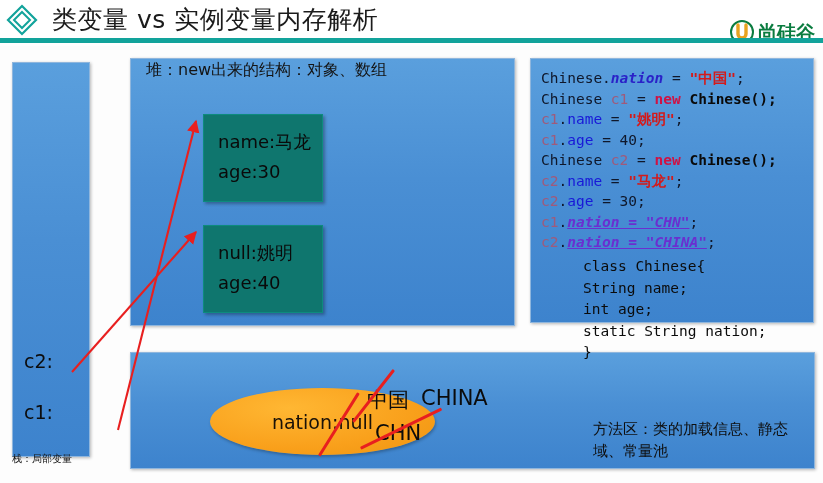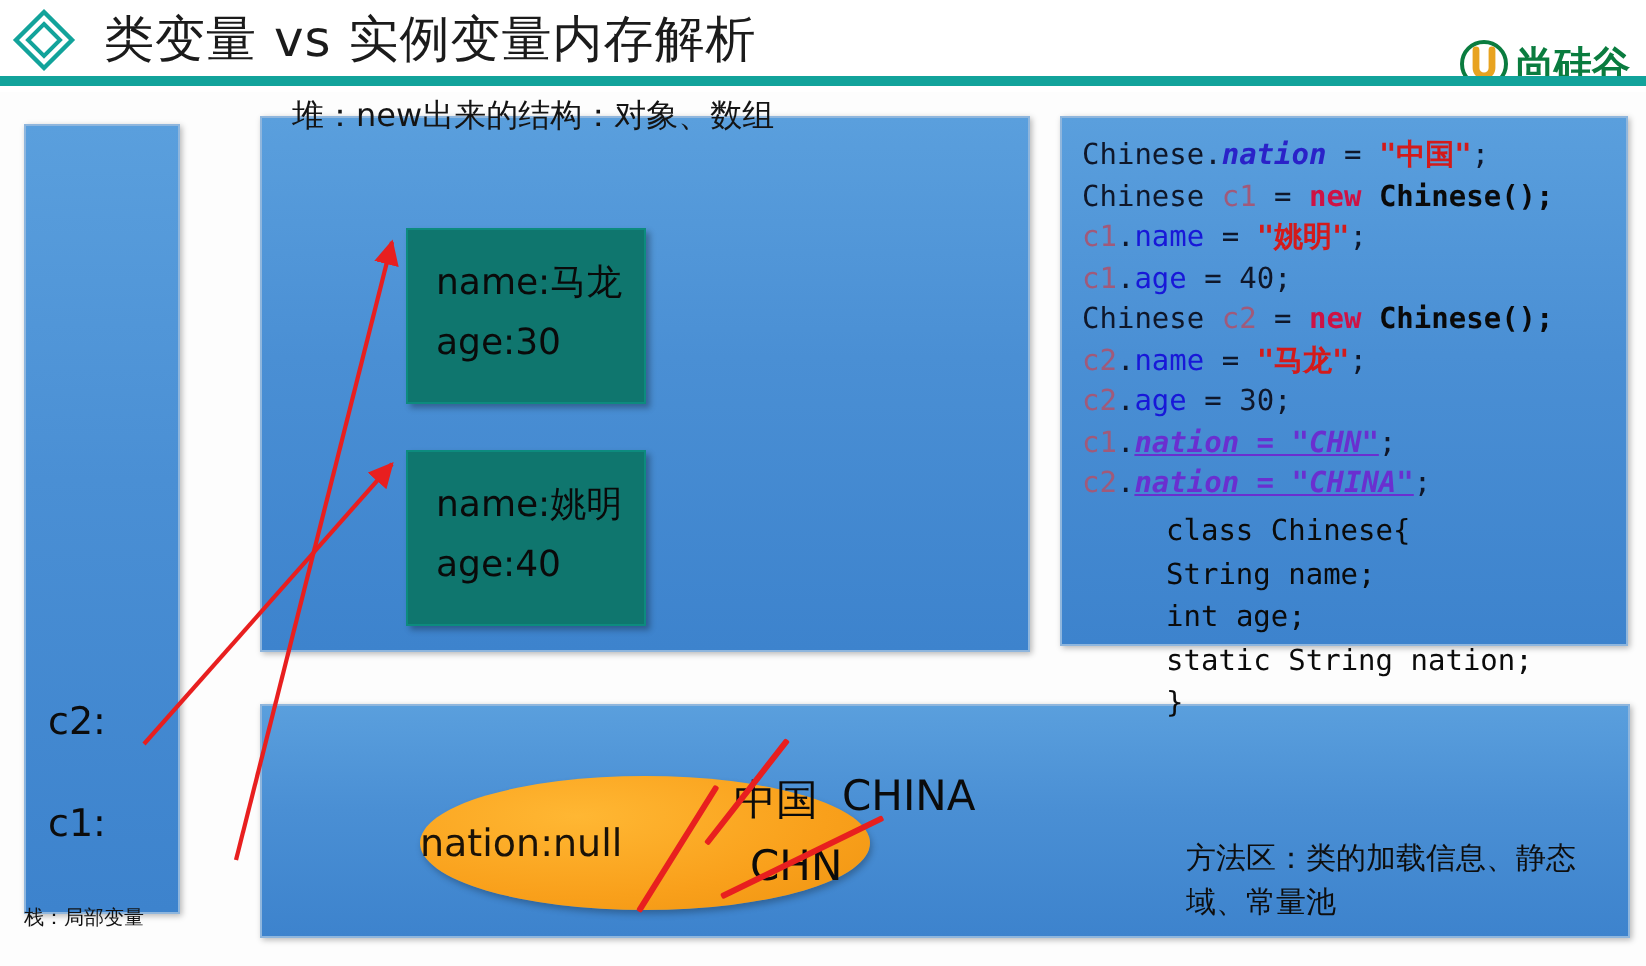--- a/index.html
+++ b/index.html
@@ -43,21 +43,21 @@
   .panel-heap{left:130px;top:58px;width:385px;height:268px;}
   .panel-method{left:130px;top:352px;width:685px;height:117px;}
   .panel-code{left:530px;top:58px;width:284px;height:265px;}
 
   .stack-label{
     position:absolute;left:12px;top:452px;width:140px;
     font-size:10px;color:#111;white-space:nowrap;
     font-family:"DejaVu Sans","Liberation Sans",sans-serif;
   }
   .heap-label{
-    position:absolute;left:146px;top:48px;
+    position:absolute;left:146px;top:60px;
     font-size:16px;color:#141414;white-space:nowrap;
     font-family:"DejaVu Sans","Liberation Sans",sans-serif;
   }
   .method-label{
     position:absolute;left:593px;top:418px;width:218px;
     font-size:15px;color:#0e0e0e;line-height:22px;
     font-family:"DejaVu Sans","Liberation Sans",sans-serif;
   }
 
   .stack-var{
@@ -82,21 +82,21 @@
   }
   .objbox-1{left:203px;top:114px;width:120px;height:88px;}
   .objbox-2{left:203px;top:225px;width:120px;height:88px;}
 
   
   .ellipse{
     position:absolute;left:210px;top:388px;width:225px;height:67px;
     background:radial-gradient(ellipse at 35% 30%,#ffb733 0%,#f9a01b 60%,#ee9411 100%);
     border-radius:50%;
     box-shadow:1px 2px 3px rgba(0,0,0,.25);
-    display:flex;align-items:center;
+    display:flex;align-items:center;justify-content:center;
   }
   .ellipse-text{
     font-size:19px;color:#1a1208;
     font-family:"DejaVu Sans","Liberation Sans",sans-serif;
   }
   .free-text{
     position:absolute;font-size:21px;color:#0b0b0b;white-space:nowrap;
     font-family:"DejaVu Sans","Liberation Sans",sans-serif;
   }
   .t-zhongguo{left:367px;top:386px;}
@@ -163,21 +163,21 @@
   <div class="stack-label">栈：局部变量</div>
 
   <div class="panel panel-heap"></div>
   <div class="heap-label">堆：new出来的结构：对象、数组</div>
 
   <div class="objbox objbox-1">
     <div>name:马龙</div>
     <div>age:30</div>
   </div>
   <div class="objbox objbox-2">
-    <div>name:姚明</div>
+    <div>null:姚明</div>
     <div>age:40</div>
   </div>
 
   <div class="panel panel-method"></div>
   <div class="ellipse">
     <span class="ellipse-text">nation:null</span>
   </div>
   <div class="free-text t-zhongguo">中国</div>
   <div class="free-text t-china">CHINA</div>
   <div class="free-text t-chn">CHN</div>

